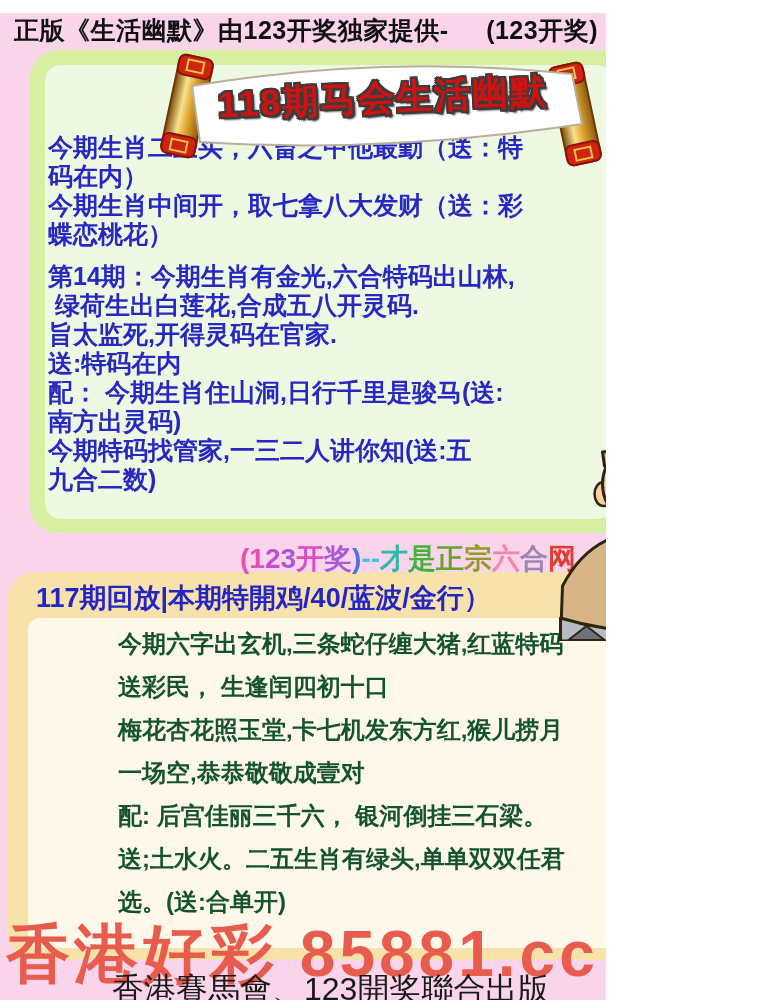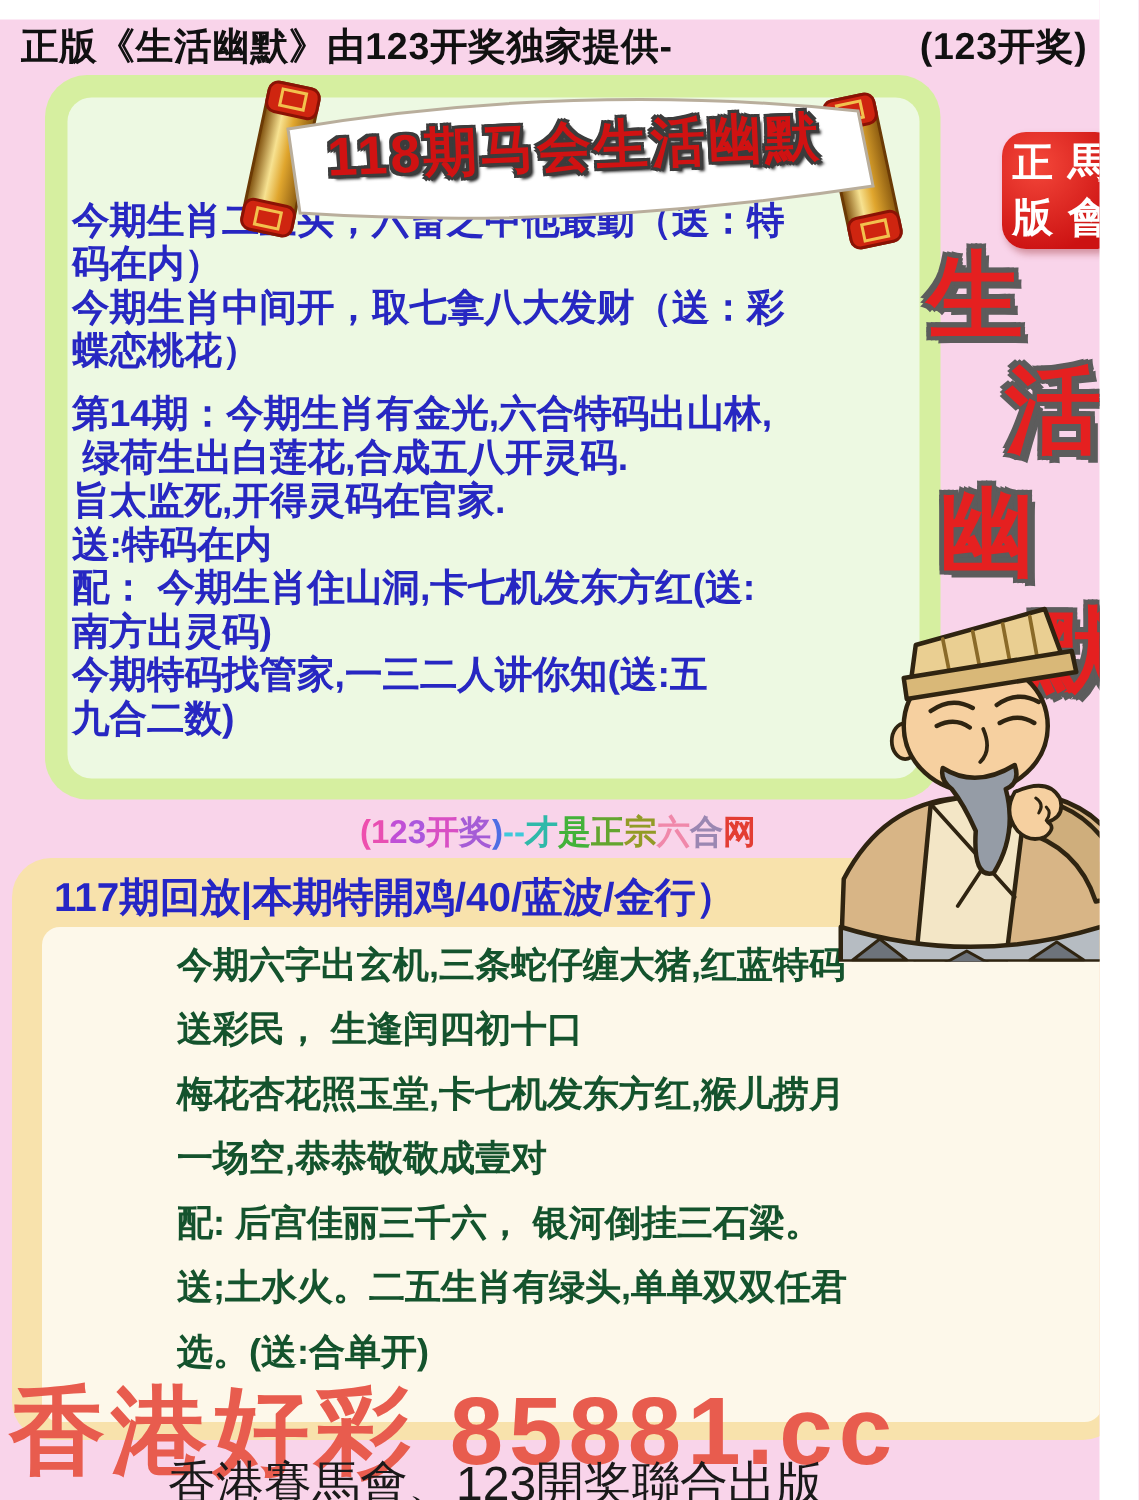--- a/index.html
+++ b/index.html
@@ -1,17 +1,17 @@
 <!DOCTYPE html>
 <html><head>
 <meta charset="utf-8">
 <style>
   html,body{margin:0;padding:0;}
   body{font-family:"Liberation Sans", sans-serif;}
-  .screen{position:relative;width:733px;height:1000px;background:#f9d4ea;overflow:hidden;}
+  .screen{position:relative;width:606px;height:1000px;background:#f9d4ea;overflow:hidden;}
   .top-strip{position:absolute;left:0;top:0;width:759px;height:13px;background:#ffffff;}
   .hdr{position:absolute;top:14px;font-size:25px;font-weight:700;color:#111;letter-spacing:0.5px;}
   .hdr-left{left:14px;}
   .hdr-right{right:8px;}
 
   
   .humor-box{position:absolute;left:30px;top:50px;width:597px;height:483px;background:#d6efa0;border-radius:28px;z-index:1;}
   .humor-panel{position:absolute;left:15px;top:15px;right:14px;bottom:14px;background:#edf9e2;border-radius:16px;}
   .humor-content{position:absolute;left:3px;top:68px;width:560px;}
   .humor-line{white-space:pre;font-size:25px;line-height:29px;font-weight:700;color:#2727c2;}
@@ -37,21 +37,21 @@
     text-shadow:3px 0 0 #5c5c5c,-3px 0 0 #5c5c5c,0 3px 0 #5c5c5c,0 -3px 0 #5c5c5c,
       3px 3px 0 #5c5c5c,-3px 3px 0 #5c5c5c,3px -3px 0 #5c5c5c,-3px -3px 0 #5c5c5c,5px 5px 0 #5c5c5c;}
   .vtitle span:nth-child(1){left:6px;top:0;}
   .vtitle span:nth-child(2){left:58px;top:76px;}
   .vtitle span:nth-child(3){left:14px;top:158px;}
   .vtitle span:nth-child(4){left:72px;top:236px;}
 
   .mascot{position:absolute;left:558px;top:386px;width:201px;height:255px;z-index:5;}
 
   
-  .slogan{position:absolute;left:240px;top:540px;z-index:3;font-size:22px;font-weight:700;white-space:nowrap;}
+  .slogan{position:absolute;left:240px;top:540px;z-index:3;font-size:28px;font-weight:700;white-space:nowrap;}
   .slogan span{display:inline-block;}
 
   
   .replay-box{position:absolute;left:8px;top:572px;width:740px;height:388px;background:#f8e2ac;border-radius:26px;z-index:2;}
   .replay-header{position:absolute;left:28px;top:8px;font-size:27px;font-weight:700;color:#2525c5;white-space:nowrap;}
   .replay-panel{position:absolute;left:20px;top:46px;width:707px;height:330px;background:#fdf8ea;border-radius:12px;}
   .replay-lines{position:absolute;left:110px;top:50px;}
   .replay-line{white-space:pre;font-size:24px;line-height:43px;font-weight:700;color:#14532d;}
 
   
@@ -72,21 +72,21 @@
       <div class="humor-content">
           <div class="humor-line">今期生肖二三买，六畜之中他最勤（送：特</div>
           <div class="humor-line">码在内）</div>
           <div class="humor-line">今期生肖中间开，取七拿八大发财（送：彩</div>
           <div class="humor-line">蝶恋桃花）</div>
           <div class="humor-line"></div>
           <div class="humor-line">第14期：今期生肖有金光,六合特码出山林,</div>
           <div class="humor-line"> 绿荷生出白莲花,合成五八开灵码.</div>
           <div class="humor-line">旨太监死,开得灵码在官家.</div>
           <div class="humor-line">送:特码在内</div>
-          <div class="humor-line">配： 今期生肖住山洞,卡七机发东方红(送:</div>
+          <div class="humor-line">配： 今期生肖住山洞,日行千里是骏马(送:</div>
           <div class="humor-line">南方出灵码)</div>
           <div class="humor-line">今期特码找管家,一三二人讲你知(送:五</div>
           <div class="humor-line">九合二数)</div>
         </div>
     </div>
   </div>
 
   <div class="scroll-wrap">
     <svg class="scroll-svg" width="470" height="118" viewBox="0 0 470 118">
       <defs>

